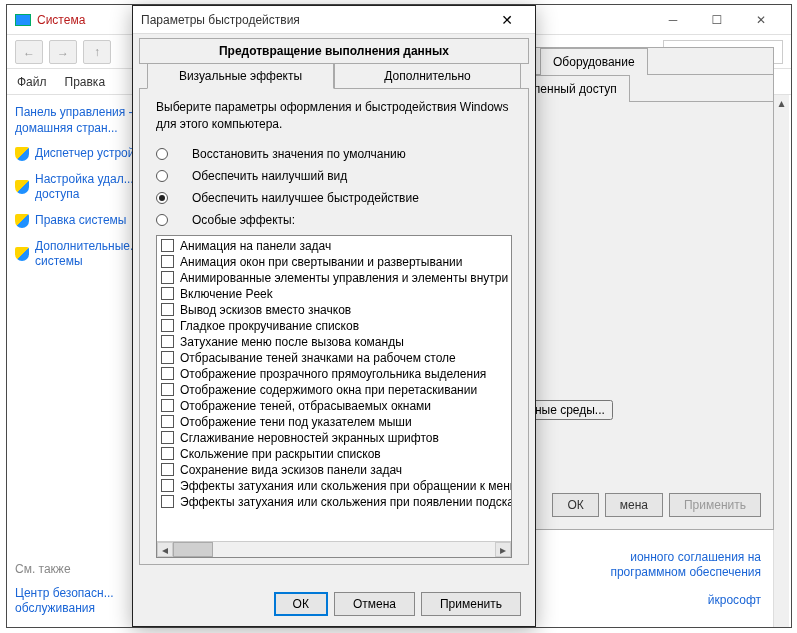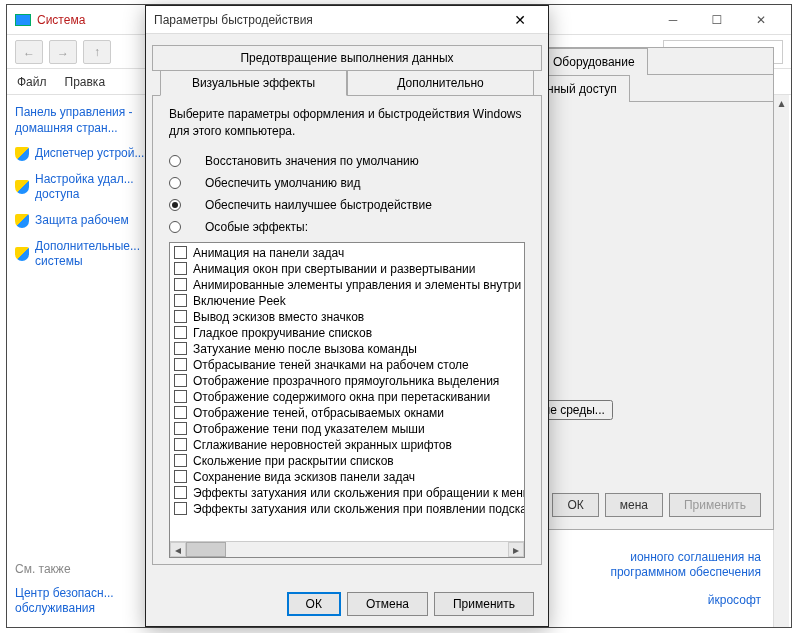--- a/index.html
+++ b/index.html
@@ -32,26 +32,26 @@
 .subdialog { position: absolute; left: 379px; top: 47px; width: 395px; height: 483px; background: #f0f0f0; border: 1px solid #aaa; }
 .sub-tabs { display: flex; border-bottom: 1px solid #aaa; }
 .sub-tab { padding: 6px 12px; border: 1px solid #aaa; border-bottom: none; background: #f0f0f0; margin-bottom: -1px; }
 .sub-body { padding: 12px; font-size: 12px; color: #222; }
 .sub-body .row { margin: 18px 0; }
 .sub-btnrow { position: absolute; bottom: 12px; right: 12px; display: flex; gap: 6px; }
 .sub-btn { border: 1px solid #888; background: #e6e6e6; padding: 4px 14px; color: #333; }
 .sub-btn.disabled { color: #999; }
 
 
-.perf-dialog { position: absolute; top: 5px; left: 145px; width: 404px; height: 622px; background: #f0f0f0; border: 1px solid #222; box-shadow: 0 4px 20px rgba(0,0,0,.3); display: flex; flex-direction: column; }
+.perf-dialog { position: absolute; top: 5px; left: 132px; width: 404px; height: 622px; background: #f0f0f0; border: 1px solid #222; box-shadow: 0 4px 20px rgba(0,0,0,.3); display: flex; flex-direction: column; }
 .perf-titlebar { height: 28px; display: flex; align-items: center; padding: 0 8px; background: #fff; border-bottom: 1px solid #ddd; }
 .perf-titlebar .title { color: #333; }
 .perf-titlebar .spacer { flex: 1; }
 .perf-close { width: 40px; height: 26px; display: flex; align-items: center; justify-content: center; font-size: 14px; }
-.perf-tabrow { display: flex; padding: 0 6px; margin-top: 11px; }
+.perf-tabrow { display: flex; padding: 0 6px; margin-top: 4px; font-weight: bold; }
 .perf-tab-top { flex: 1; padding: 5px 10px; text-align: center; border: 1px solid #aaa; background: #f0f0f0; }
 .perf-tab-bot-row { display: flex; padding: 0 14px; }
 .perf-tab-bot { flex: 1; padding: 5px 10px; text-align: center; border: 1px solid #aaa; border-top: none; background: #f0f0f0; }
 .perf-tab-bot.active { background: #f0f0f0; border-bottom: 1px solid #f0f0f0; position: relative; z-index: 2; }
 .perf-content { flex: 1; padding: 10px 16px 6px; background: #f0f0f0; display: flex; flex-direction: column; border: 1px solid #aaa; margin: -1px 6px 17px; }
 .perf-desc { margin-bottom: 10px; line-height: 1.4; }
 .radio-row { display: flex; align-items: center; gap: 24px; margin: 4px 0; }
 .radio { width: 12px; height: 12px; border: 1px solid #555; border-radius: 50%; display: inline-flex; align-items: center; justify-content: center; background: #fff; }
 .radio.checked::after { content: ""; width: 6px; height: 6px; background: #222; border-radius: 50%; }
 .effects-box { flex: 1; border: 1px solid #888; background: #fff; margin-top: 4px; display: flex; flex-direction: column; overflow: hidden; }
@@ -98,21 +98,21 @@
       <a>
           <span class="shield"></span>
           <span>Диспетчер устрой...</span>
         </a>
       <a>
           <span class="shield"></span>
           <span>Настройка удал... доступа</span>
         </a>
       <a>
           <span class="shield"></span>
-          <span>Защита рабочем</span>
+          <span>Правка системы</span>
         </a>
       <a>
           <span class="shield"></span>
           <span>Дополнительные... системы</span>
         </a>
       <div class="sys-seealso">См. также</div>
       <a>
           <span>Центр безопасн... обслуживания</span>
         </a>
     </div>
@@ -170,21 +170,21 @@
   </div>
   <div class="perf-content">
     <div class="perf-desc">Выберите параметры оформления и быстродействия Windows для этого компьютера.</div>
 
     <label class="radio-row">
       <span class="radio"></span>
       <span>Восстановить значения по умолчанию</span>
     </label>
     <label class="radio-row">
       <span class="radio"></span>
-      <span>Обеспечить умолчанию вид</span>
+      <span>Обеспечить наилучший вид</span>
     </label>
     <label class="radio-row">
       <span class="radio checked"></span>
       <span>Обеспечить наилучшее быстродействие</span>
     </label>
     <label class="radio-row">
       <span class="radio"></span>
       <span>Особые эффекты:</span>
     </label>
 

